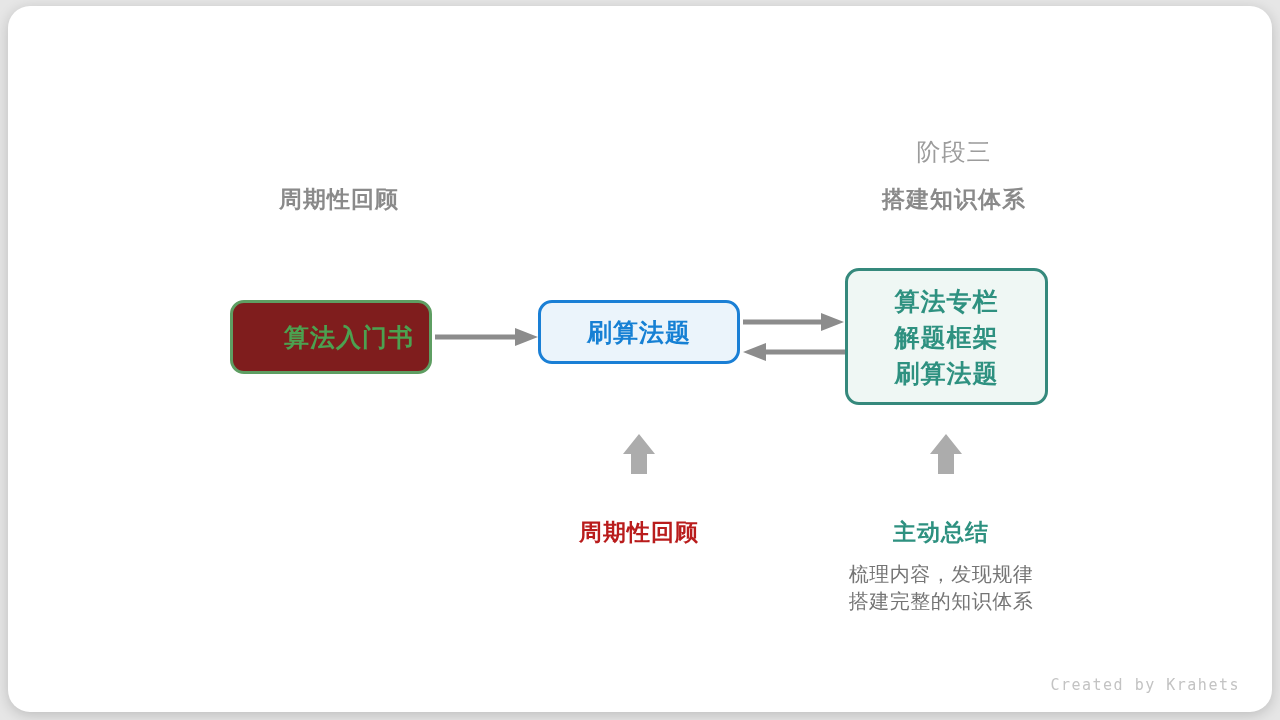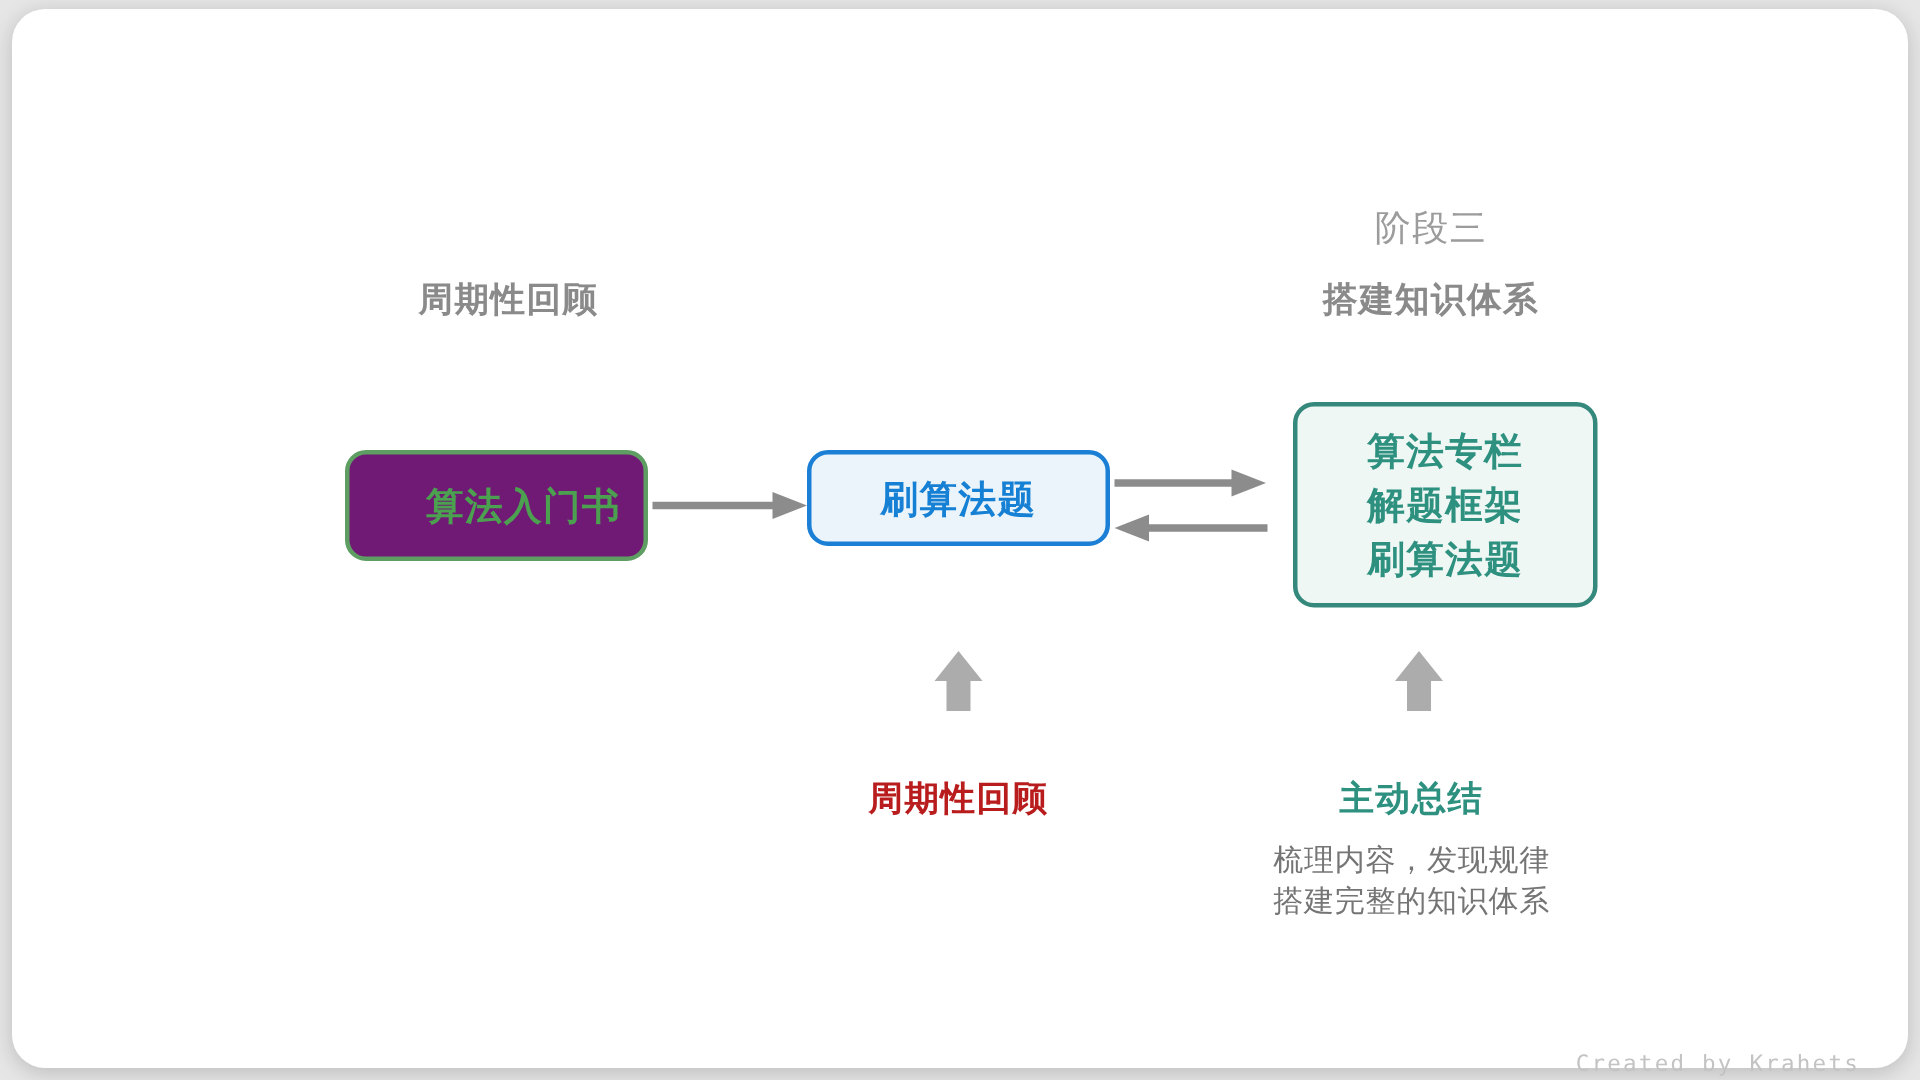--- a/index.html
+++ b/index.html
@@ -39,24 +39,24 @@
   
   .node {
     display: flex;
     align-items: center;
     justify-content: center;
     border-radius: 14px;
     font-size: 25px;
     font-weight: bold;
     letter-spacing: 1px;
   }
-  .node-green  { border: 3px solid #5e9e62; background: #701a75; color: #4ca150; padding-left: 36px; }
+  .node-green  { border: 3px solid #5e9e62; background: #7f1d1d; color: #4ca150; padding-left: 36px; }
   .node-blue   { border: 3px solid #1a7fd5; background: #ebf4fb; color: #1680d4; }
   .node-teal   { border: 3px solid #35897c; background: #eff7f4; color: #2e9180;
-                 flex-direction: column; line-height: 36px; margin-left: 17px; }
+                 flex-direction: column; line-height: 36px; }
 
   
   .anno-title {
     width: 300px;
     text-align: center;
     font-size: 23px;
     font-weight: bold;
     letter-spacing: 1px;
   }
   .anno-title.blue { color: #b91c1c; }
@@ -110,21 +110,21 @@
   </div>
 
   <div class="abs anno-title blue" style="left:481px; top:511px;">周期性回顾</div>
 
   <div class="abs anno-title teal" style="left:783px; top:511px;">主动总结</div>
   <div class="abs anno-body" style="left:753px; top:555px;">
     <div>梳理内容，发现规律</div>
     <div>搭建完整的知识体系</div>
   </div>
 
-  <div class="abs credit" style="right:32px; top:694px;text-align:right;">Created by Krahets</div>
+  <div class="abs credit" style="right:32px; top:670px;text-align:right;">Created by Krahets</div>
 </div>
 
 <svg class="overlay" viewBox="0 0 1280 720">
 
   <g>
     <line x1="435" y1="337" x2="520" y2="337" stroke="#8c8c8c" stroke-width="5"></line>
     <polygon points="538,337 515,328 515,346" fill="#8c8c8c"></polygon>
   </g>
 
   <g>

